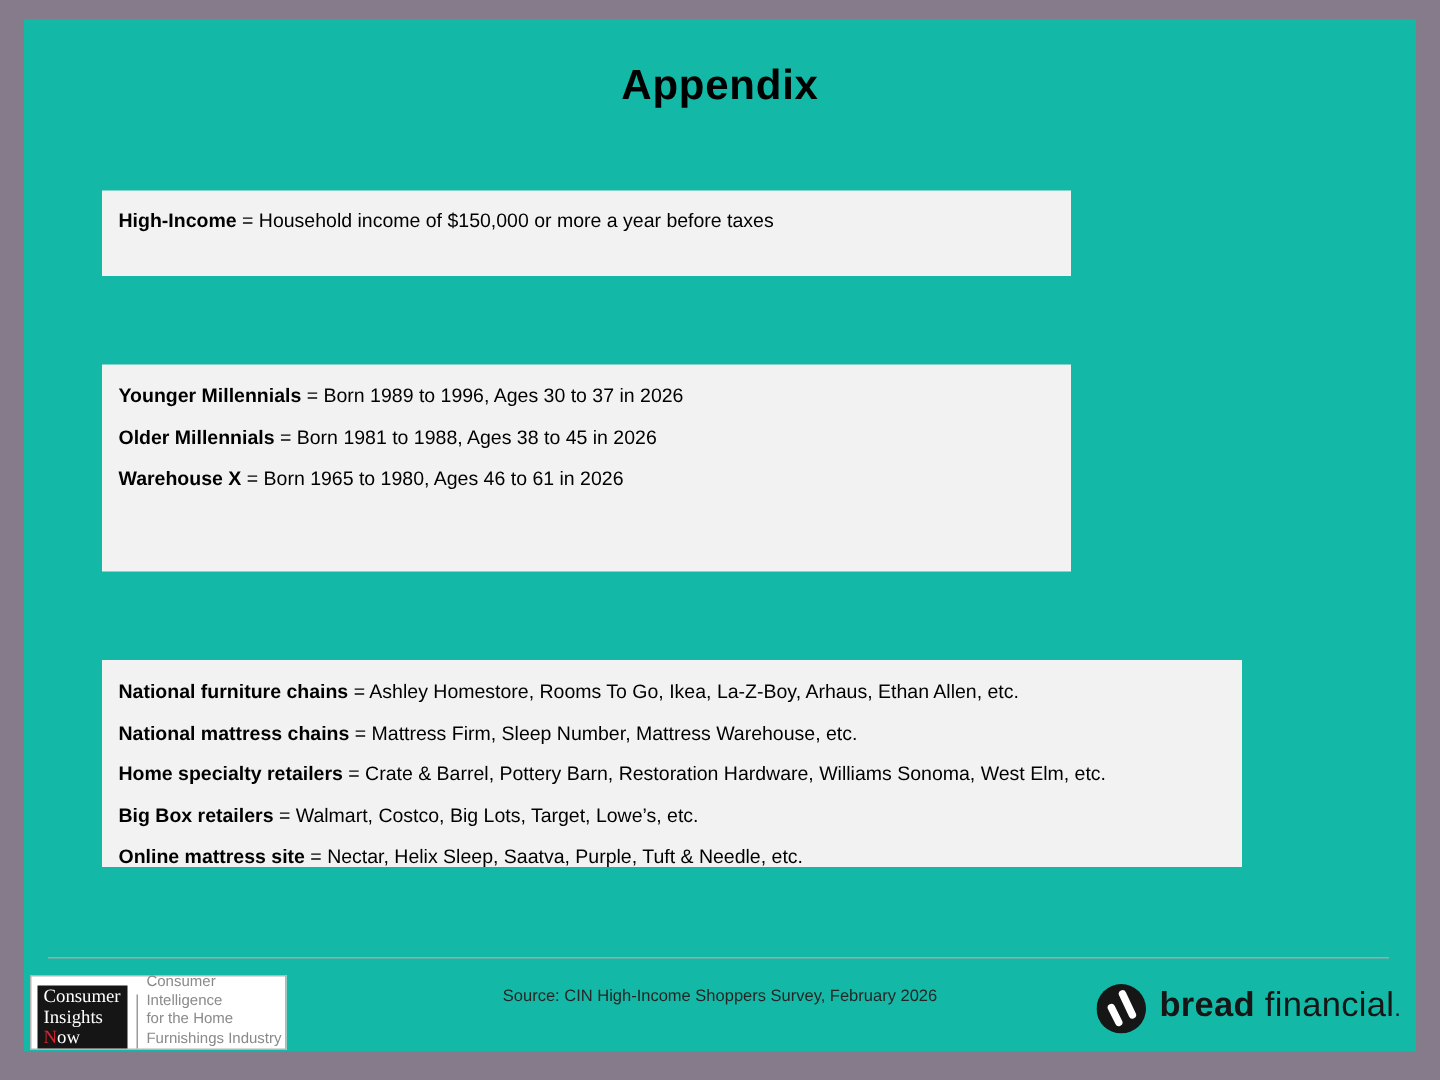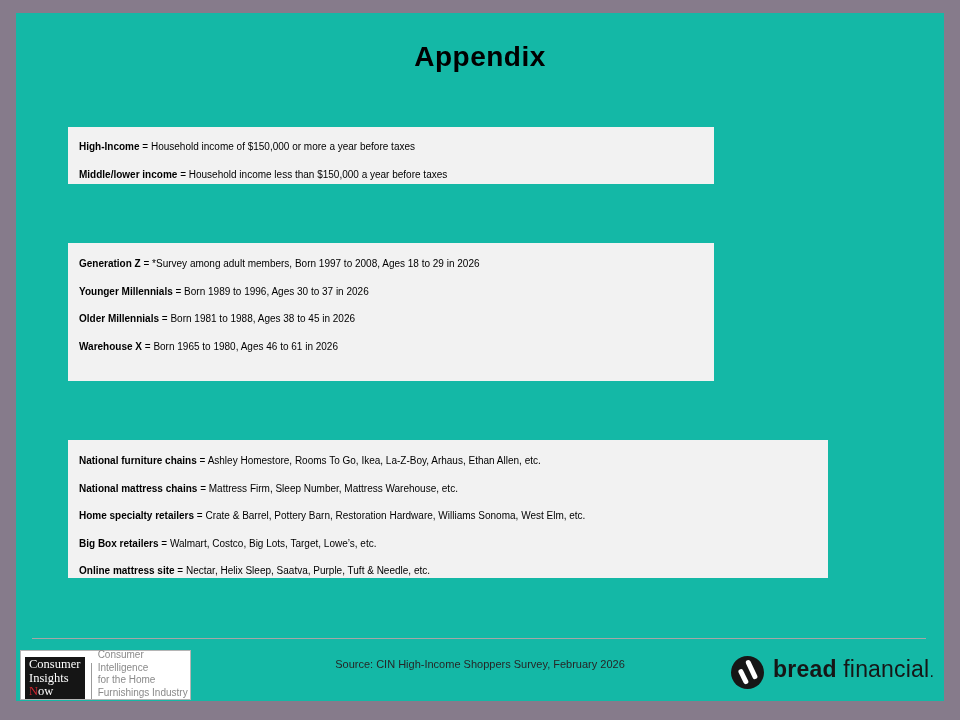--- a/index.html
+++ b/index.html
@@ -34,21 +34,21 @@
     background:#f2f2f2;
     box-sizing:border-box;
     padding:7px 10px 0 11px;
   }
   .def-box-1{left:52px;top:114px;width:646px;height:57px;padding-top:6px;}
   .def-box-2{left:52px;top:230px;width:646px;height:138px;}
   .def-box-3{left:52px;top:427px;width:760px;height:138px;}
   .def-row{
     height:27.5px;
     line-height:27.5px;
-    font-size:10px;
+    font-size:13px;
     color:#000000;
     white-space:nowrap;
   }
   .def-box-1 .def-row{height:28px;line-height:28px;}
   .term{font-weight:bold;}
   .def{font-weight:normal;}
   .footer-divider{
     position:absolute;
     left:16px;top:625px;
     width:894px;height:0;
@@ -121,25 +121,23 @@
 </head>
 <body>
 
 <div class="stage">
   <div class="slide">
 
     <div class="title">Appendix</div>
 
     <div class="def-box def-box-1">
         <div class="def-row"><span class="term">High-Income</span><span class="def">  = Household income of $150,000 or more a year before taxes</span></div>
-        <div class="def-row"><span class="term">Middle/lower income</span><span class="def"> = Household income less than $150,000 a year before taxes</span></div>
       </div>
 
     <div class="def-box def-box-2">
-        <div class="def-row"><span class="term">Generation Z</span><span class="def"> = *Survey among adult members, Born 1997 to 2008, Ages 18 to 29 in 2026</span></div>
         <div class="def-row"><span class="term">Younger Millennials</span><span class="def"> = Born 1989 to 1996, Ages 30 to 37 in 2026</span></div>
         <div class="def-row"><span class="term">Older Millennials</span><span class="def"> = Born 1981 to 1988, Ages 38 to 45 in 2026</span></div>
         <div class="def-row"><span class="term">Warehouse X</span><span class="def"> = Born 1965 to 1980, Ages 46 to 61 in 2026</span></div>
       </div>
 
     <div class="def-box def-box-3">
         <div class="def-row"><span class="term">National furniture chains</span><span class="def"> = Ashley Homestore, Rooms To Go, Ikea, La-Z-Boy, Arhaus, Ethan Allen, etc.</span></div>
         <div class="def-row"><span class="term">National mattress chains</span><span class="def"> = Mattress Firm, Sleep Number, Mattress Warehouse, etc.</span></div>
         <div class="def-row"><span class="term">Home specialty retailers</span><span class="def"> = Crate &amp; Barrel, Pottery Barn, Restoration Hardware, Williams Sonoma, West Elm, etc.</span></div>
         <div class="def-row"><span class="term">Big Box retailers</span><span class="def"> = Walmart, Costco, Big Lots, Target, Lowe’s, etc.</span></div>

